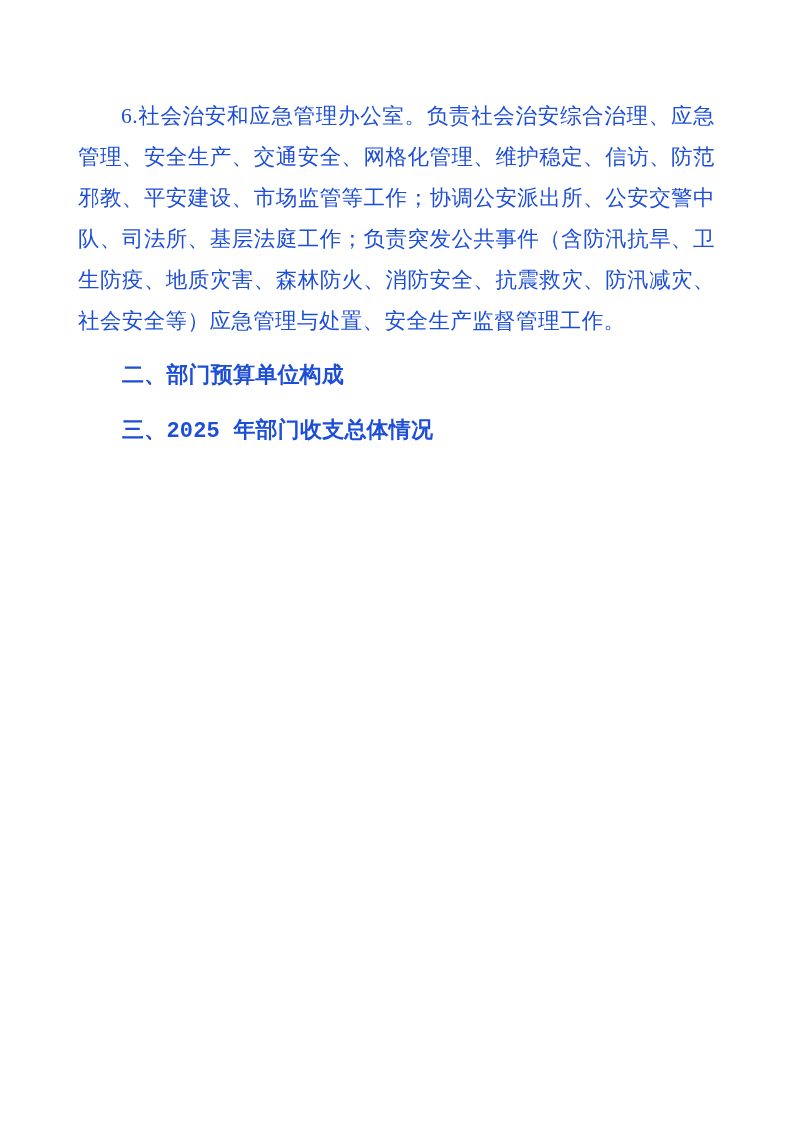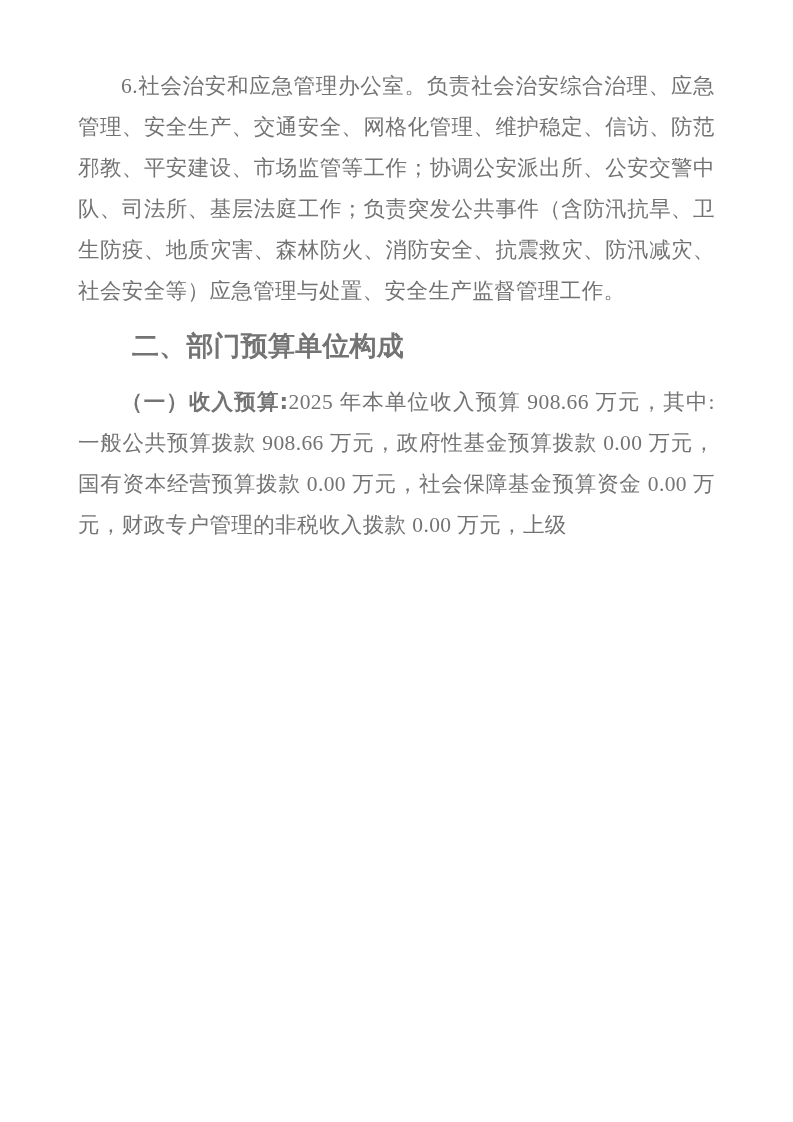--- a/index.html
+++ b/index.html
@@ -6,41 +6,41 @@
     margin: 0;
     padding: 0;
     background: #ffffff;
   }
   .page {
     width: 793px;
     height: 1122px;
     position: relative;
     background: #ffffff;
     box-sizing: border-box;
-    padding: 66px 78px 60px 78px;
+    padding: 96px 78px 60px 78px;
     font-family: "Liberation Serif", "DejaVu Serif", serif;
-    color: #737373;
+    color: #1d4ed8;
     overflow: hidden;
   }
   .body-para {
     font-size: 21.5px;
     line-height: 41px;
     text-align: justify;
     text-justify: inter-ideograph;
     margin: 0 0 2px 0;
     text-indent: 2em;
     letter-spacing: 0.4px;
   }
   .heading {
-    font-size: 27px;
+    font-size: 22px;
     line-height: 41px;
     margin: 6px 0 2px 0;
     text-indent: 2em;
     font-weight: bold;
-    font-family: Liberation Serif, serif;
+    font-family: Liberation Mono, monospace;
     letter-spacing: 0.2px;
   }
   .sub-lead {
     font-weight: bold;
     font-family: "DejaVu Sans", "Liberation Sans", sans-serif;
   }
   .spacer-sm { height: 6px; }
 </style>
 </head>
 <body>
@@ -49,19 +49,19 @@
 
   <p class="body-para">6.社会治安和应急管理办公室。负责社会治安综合治理、应急管理、安全生产、交通安全、网格化管理、维护稳定、信访、防范邪教、平安建设、市场监管等工作；协调公安派出所、公安交警中队、司法所、基层法庭工作；负责突发公共事件（含防汛抗旱、卫生防疫、地质灾害、森林防火、消防安全、抗震救灾、防汛减灾、社会安全等）应急管理与处置、安全生产监督管理工作。</p>
 
   <div class="spacer-sm"></div>
 
   <p class="heading">二、部门预算单位构成</p>
 
 
   <div class="spacer-sm"></div>
 
+  <p class="heading">三、2025 年部门收支总体情况</p>
 
 
   <div class="spacer-sm"></div>
 
-  <p class="body-para"><span class="sub-lead">（一）收入预算:</span><span>2025 年本单位收入预算 908.66 万元，其中: 一般公共预算拨款 908.66 万元，政府性基金预算拨款 0.00 万元，国有资本经营预算拨款 0.00 万元，社会保障基金预算资金 0.00 万元，财政专户管理的非税收入拨款 0.00 万元，上级</span></p>
 
 </div>
 
 </body></html>

